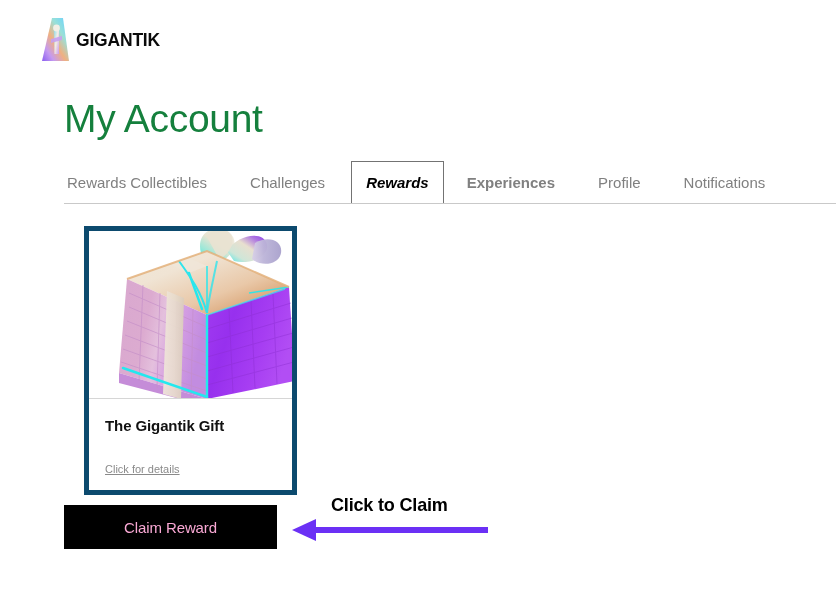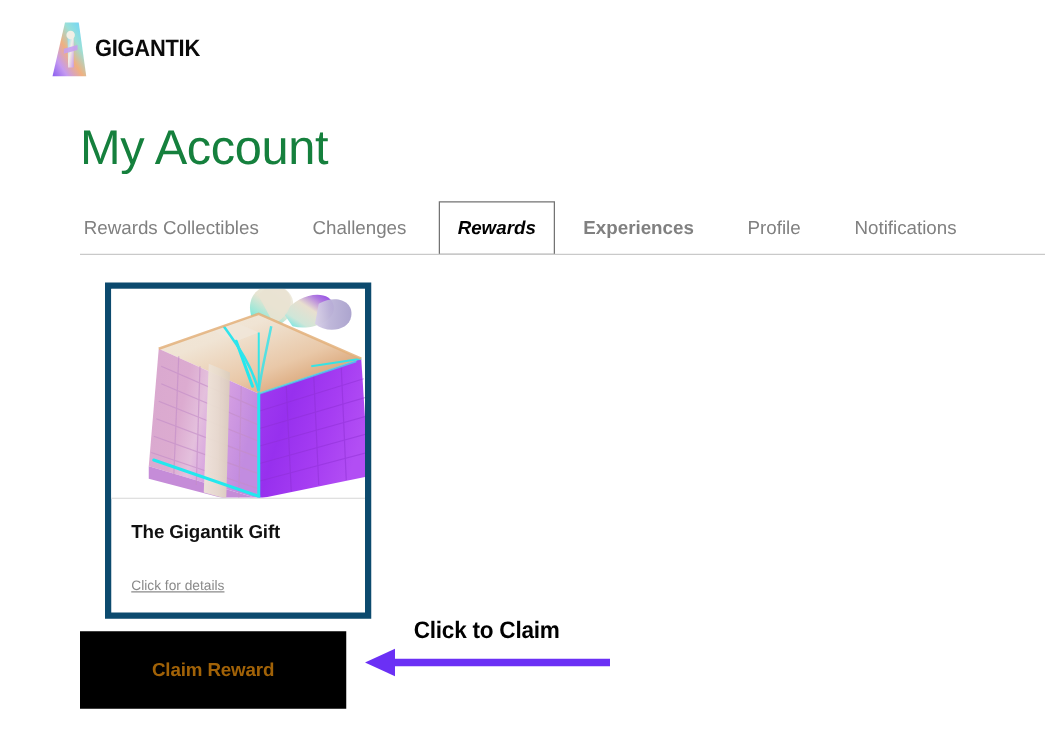--- a/index.html
+++ b/index.html
@@ -127,26 +127,26 @@
     color: #8a8a8a;
     text-decoration: underline;
   }
 
   
   .claim-button {
     position: absolute;
     left: 64px;
     top: 505px;
     width: 213px;
-    height: 62px;
+    height: 44px;
     background: #000000;
-    color: #a16207;
+    color: #f9a8d4;
     border: none;
     font-size: 15px;
-    font-weight: 700;
+    font-weight: 400;
     letter-spacing: -0.1px;
     cursor: pointer;
     font-family: "Liberation Sans", sans-serif;
   }
 
   
   .annot-label {
     position: absolute;
     left: 331px;
     top: 494px;

